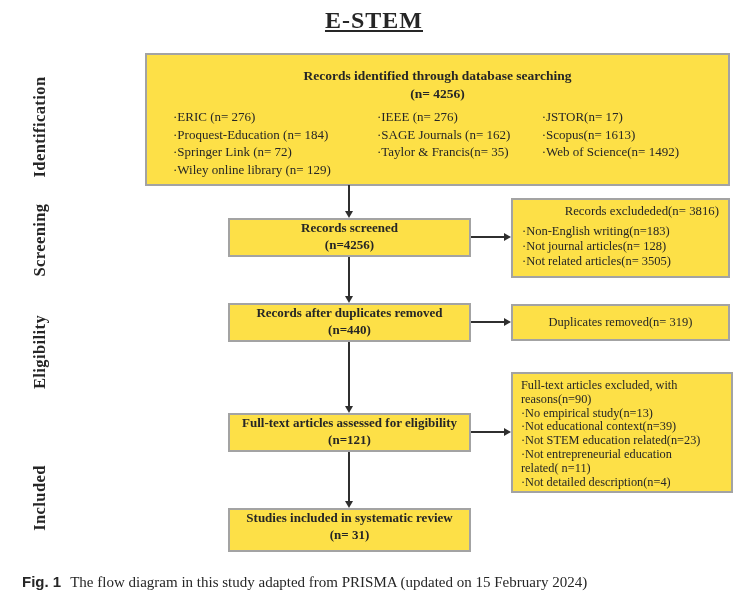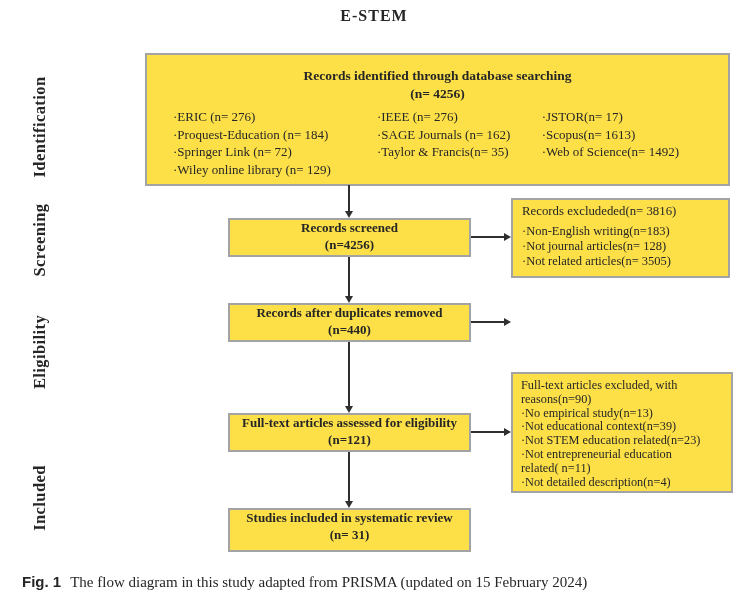--- a/index.html
+++ b/index.html
@@ -2,42 +2,42 @@
 <html><head>
 <meta charset="utf-8">
 <style>
   html,body { margin:0; padding:0; background:#ffffff; }
   .page {
     position:relative; width:748px; height:601px; background:#ffffff;
     font-family:"Liberation Serif", serif; color:#262626; overflow:hidden;
   }
   .title {
     position:absolute; top:7px; left:0; width:100%;
-    text-align:center; font-weight:bold; font-size:16px; letter-spacing:1px;
+    text-align:center; font-weight:bold; font-size:24px; letter-spacing:1px;text-decoration:underline;
   }
   .stage {
     position:absolute; left:40px; white-space:nowrap;
     transform:translate(-50%,-50%) rotate(-90deg);
     font-weight:bold; font-size:16.5px; letter-spacing:0.4px;
   }
   .box { position:absolute; border:2px solid #a3a3a3; background:#fde047; box-sizing:border-box; }
   .top-box { left:145px; top:53px; width:585px; height:133px; padding-top:12px; }
   .bh { text-align:center; font-weight:bold; font-size:13.5px; line-height:18px; }
   .cols { display:flex; padding-left:26px; margin-top:5px; font-size:13px; line-height:17.5px; }
   .col-1 { width:208px; }
   .col-2 { width:168px; }
   .col-3 { width:190px; }
   .mid-box {
     left:228px; width:243px; height:39px;
     display:flex; flex-direction:column; justify-content:flex-start;
     text-align:center; font-weight:bold; font-size:13px; line-height:16.5px;
   }
   .side-box { left:511px; width:219px; font-size:12.5px; }
   .excl-box { top:198px; height:80px; padding:4px 9px; box-sizing:border-box; }
-  .excl-head { text-align:left; font-size:12.8px; margin-bottom:5px; }
+  .excl-head { text-align:right; font-size:12.8px; margin-bottom:5px; }
   .excl-items { line-height:15px; }
   .dup-box {
     top:304px; height:37px; display:flex; align-items:center; justify-content:center;
     text-align:center;
   }
   .ft-excl-box { top:372px; width:222px; height:121px; padding:5px 22px 0 8px; box-sizing:border-box;
     font-size:12.3px; line-height:13.8px; }
   .ft-items { }
   .varrow { position:absolute; width:1.6px; background:#2f2f2f; }
   .varrow::after {
@@ -107,20 +107,23 @@
         <div>·Not journal articles(n= 128)</div>
         <div>·Not related articles(n= 3505)</div>
       </div>
   </div>
 
   <div class="box mid-box" style="top:303px">
     <div>Records after duplicates removed</div>
     <div>(n=440)</div>
   </div>
 
+  <div class="box side-box dup-box">
+    <div>Duplicates removed(n= 319)</div>
+  </div>
 
   <div class="box mid-box" style="top:413px">
     <div>Full-text articles assessed for eligibility</div>
     <div>(n=121)</div>
   </div>
 
   <div class="box side-box ft-excl-box">
     <div>Full-text articles excluded, with reasons(n=90)</div>
     <div class="ft-items">
         <div>·No empirical study(n=13)</div>

